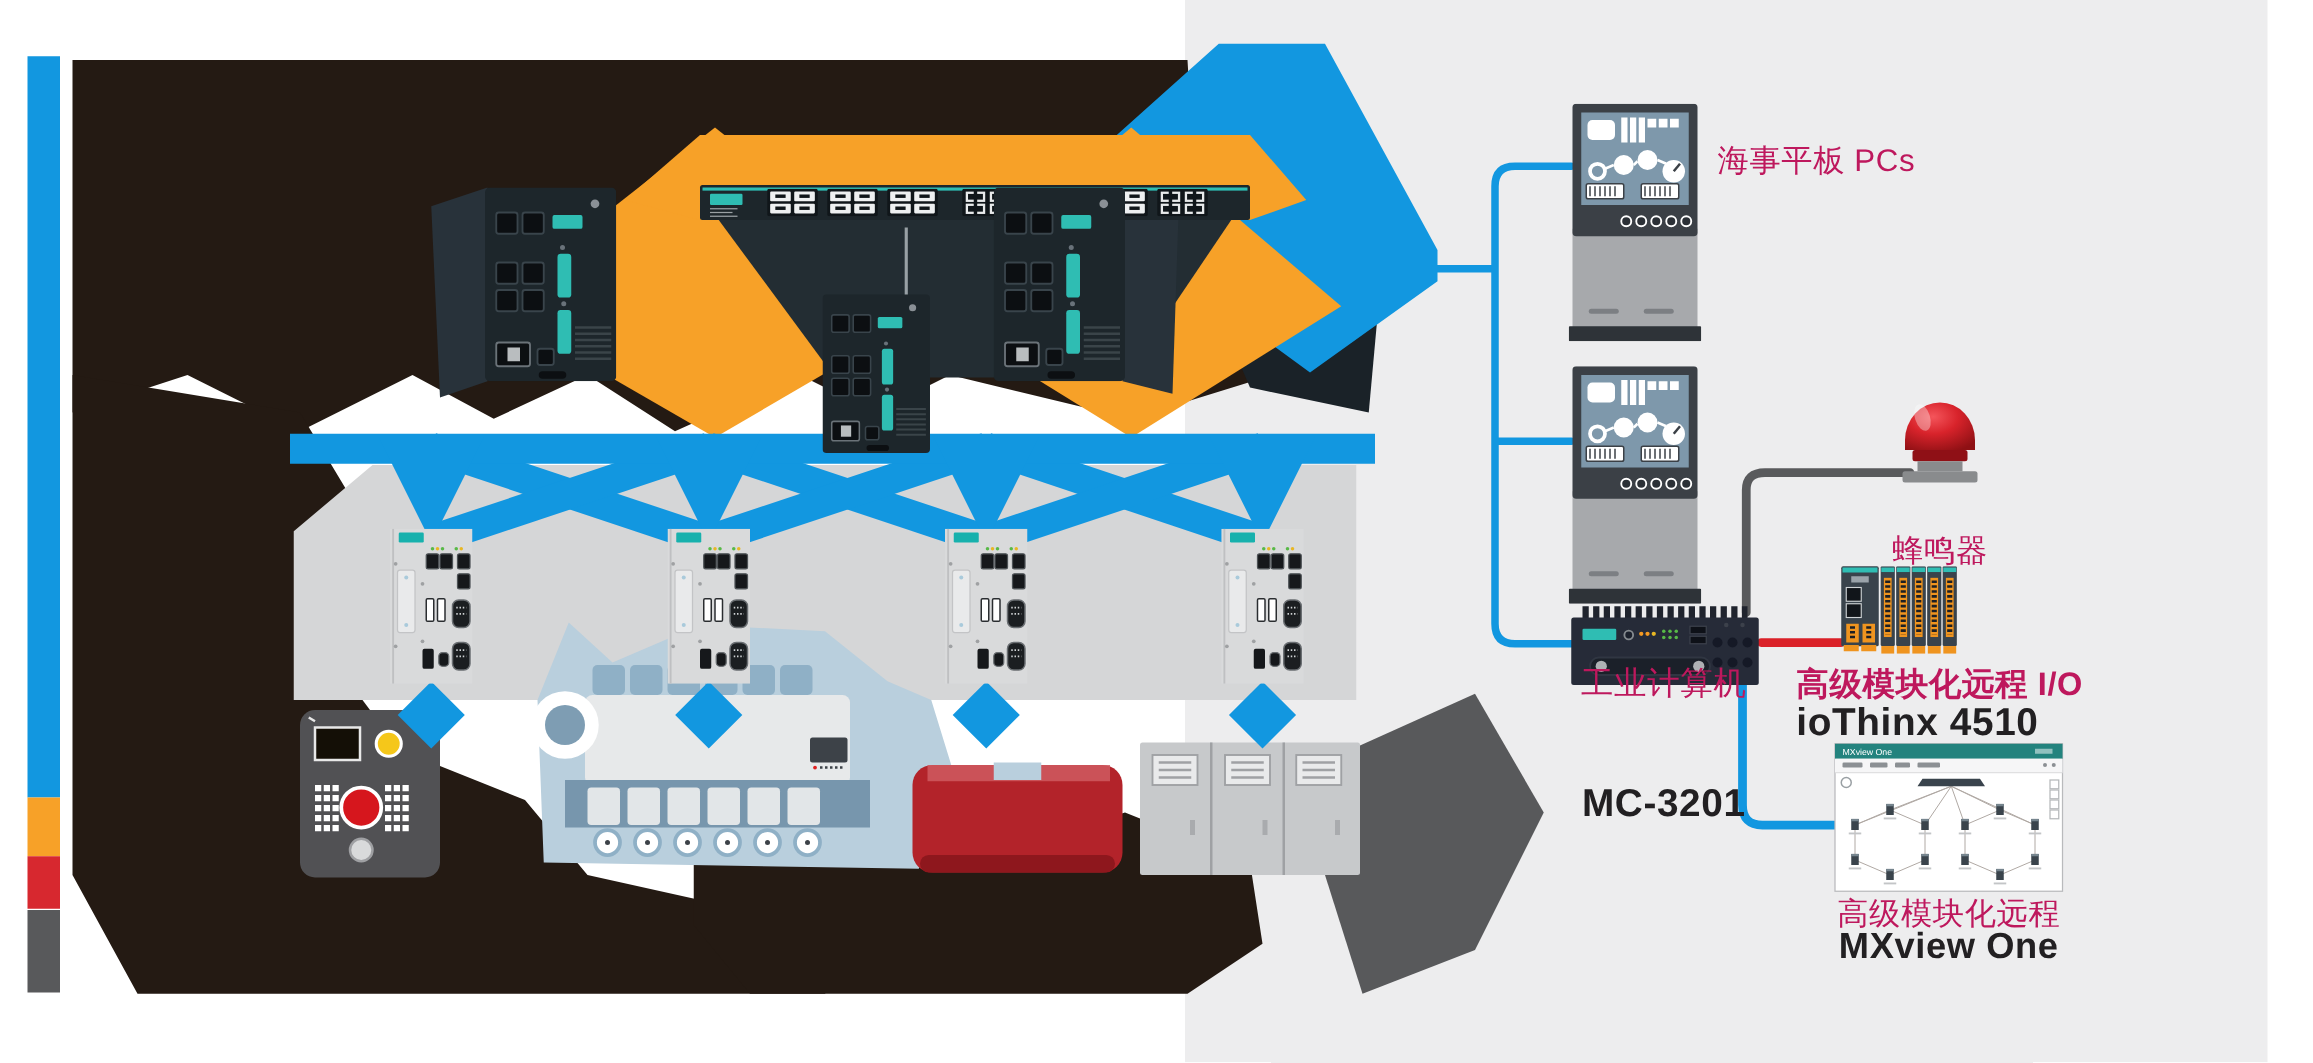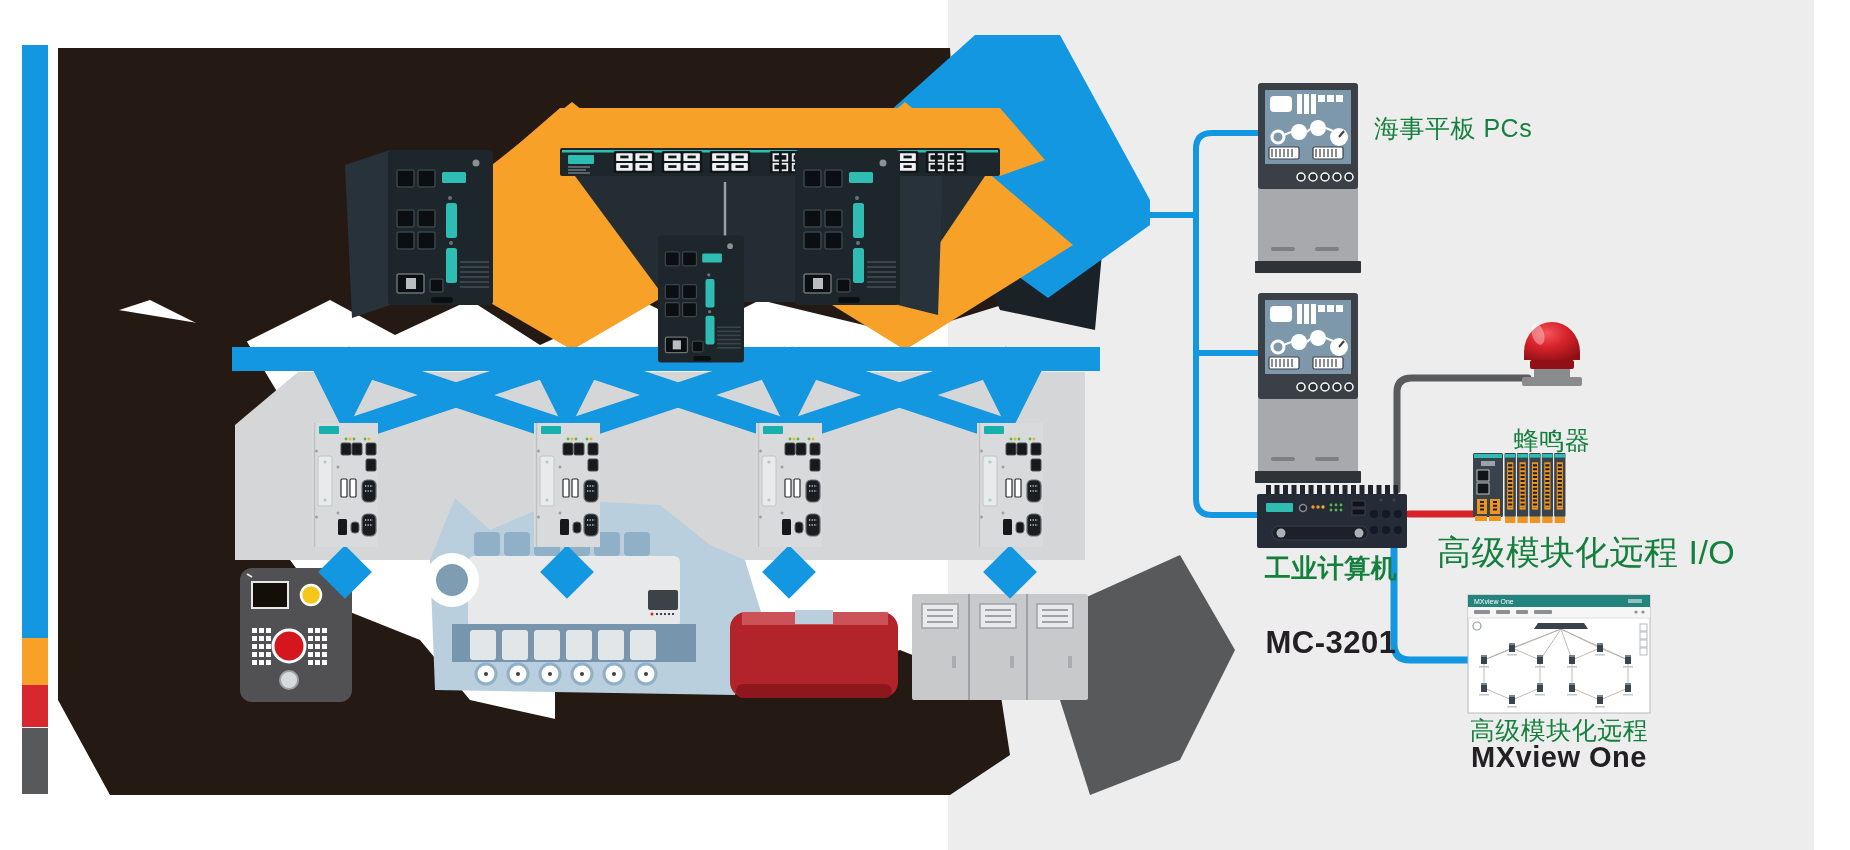--- a/index.html
+++ b/index.html
@@ -1,20 +1,20 @@
 <!DOCTYPE html>
 <html><head>
 <meta charset="utf-8">
 <style>
   html,body{margin:0;padding:0;background:#ffffff;}
   .stage{position:relative;width:1850px;height:850px;overflow:hidden;background:#ffffff;
          font-family:"Liberation Sans",sans-serif;}
   .panel-bg{position:absolute;left:948px;top:0;width:866px;height:850px;background:#EDEDEE;}
   .art{position:absolute;left:0;top:0;}
-  .lbl{position:absolute;color:#15803d;white-space:nowrap;letter-spacing:0.5px;}
+  .lbl{position:absolute;color:#be185d;white-space:nowrap;letter-spacing:0.5px;}
   .lbl.model{font-weight:bold;color:#222022;}
   .lbl.centered{transform:translateX(-50%);}
 </style>
 </head>
 <body>
 
 <div class="stage">
 
   <div class="panel-bg"></div>
 
@@ -527,21 +527,22 @@
         <use href="#mxnode" x="1622" y="683" width="12" height="13"></use>
           <use href="#mxnode" x="1622" y="655" width="12" height="13"></use>
       </g>
     </g>
   </svg>
 
   <div class="lbl" style="left:1374px;top:112px;font-size:25px;">海事平板 PCs</div>
 
   <div class="lbl centered" style="left:1552px;top:424px;font-size:25px;">蜂鸣器</div>
 
-  <div class="lbl centered" style="left:1331px;top:551px;font-size:26px;font-weight:bold;">工业计算机</div>
+  <div class="lbl centered" style="left:1331px;top:529px;font-size:26px;">工业计算机</div>
   <div class="lbl model centered" style="left:1331px;top:581px;font-size:31px;margin-top:44px;">MC-3201</div>
 
-  <div class="lbl" style="left:1437px;top:530px;font-size:34px;">高级模块化远程 I/O</div>
+  <div class="lbl" style="left:1437px;top:530px;font-size:26px;font-weight:bold;">高级模块化远程 I/O</div>
+  <div class="lbl model" style="left:1437px;top:560px;font-size:31px;">ioThinx 4510</div>
 
   <div class="lbl centered" style="left:1559px;top:714px;font-size:25px;">高级模块化远程</div>
   <div class="lbl model centered" style="left:1559px;top:741px;font-size:29px;">MXview One</div>
 
 </div>
 
 </body></html>

